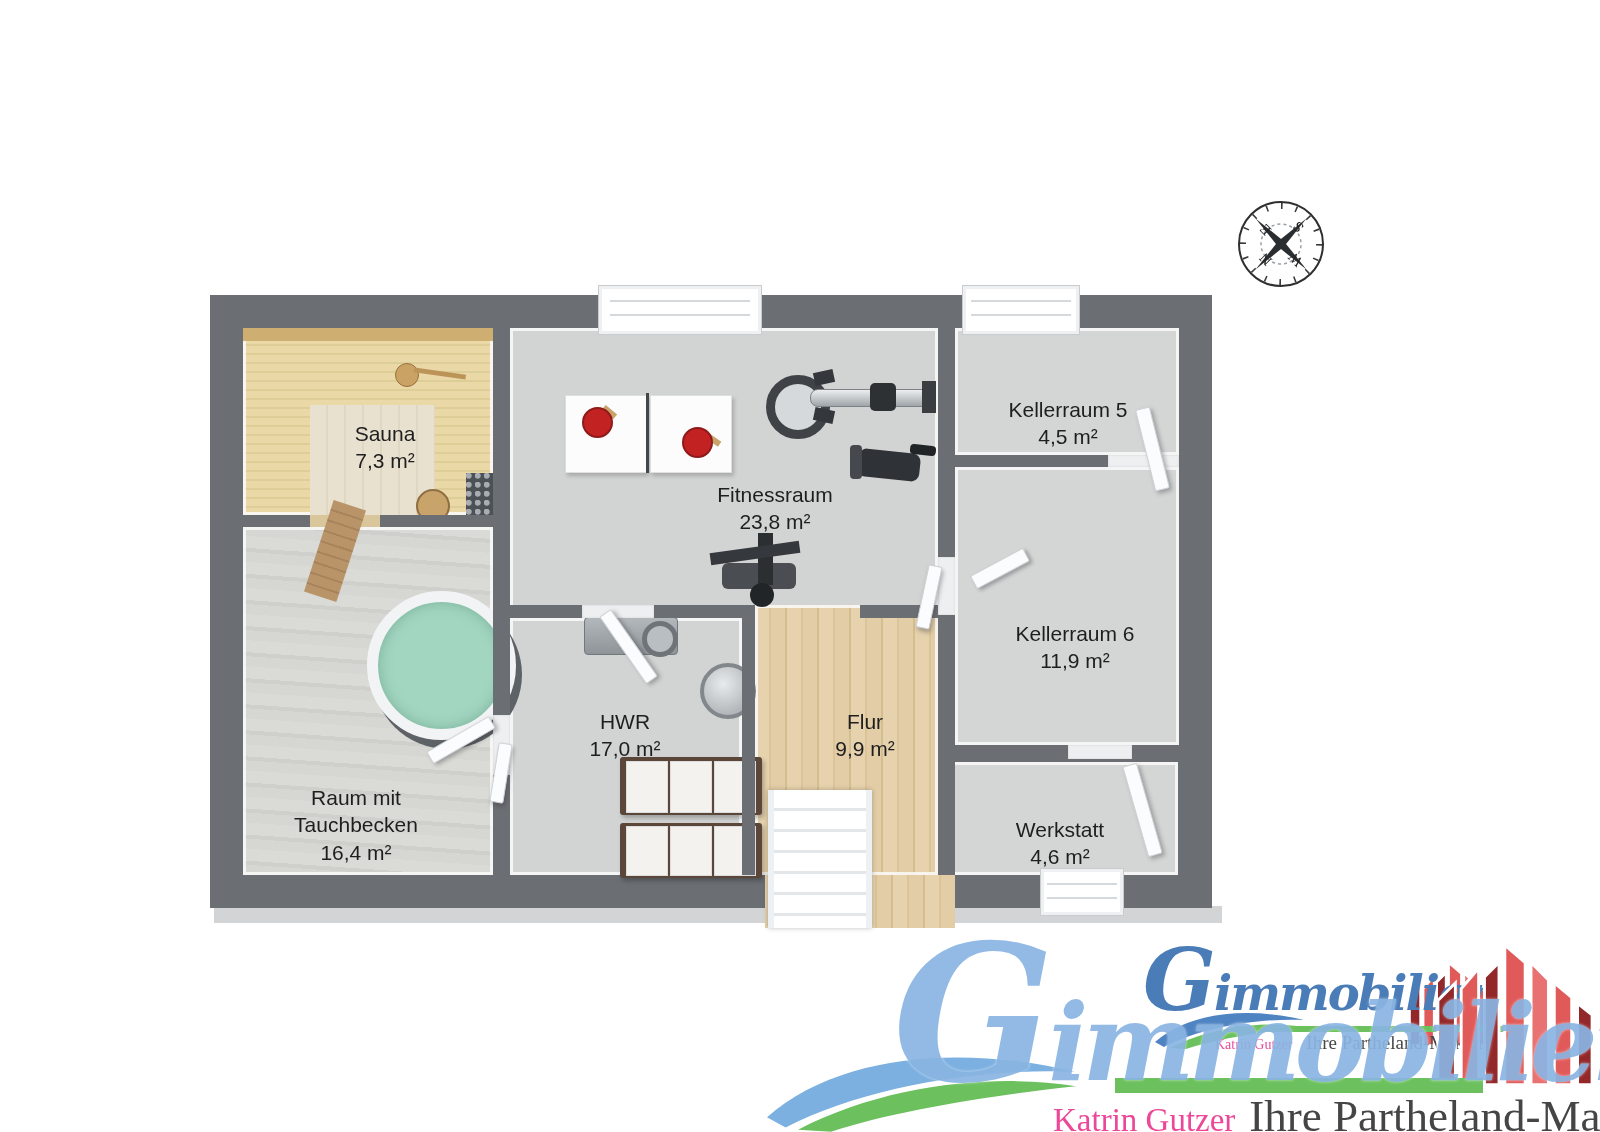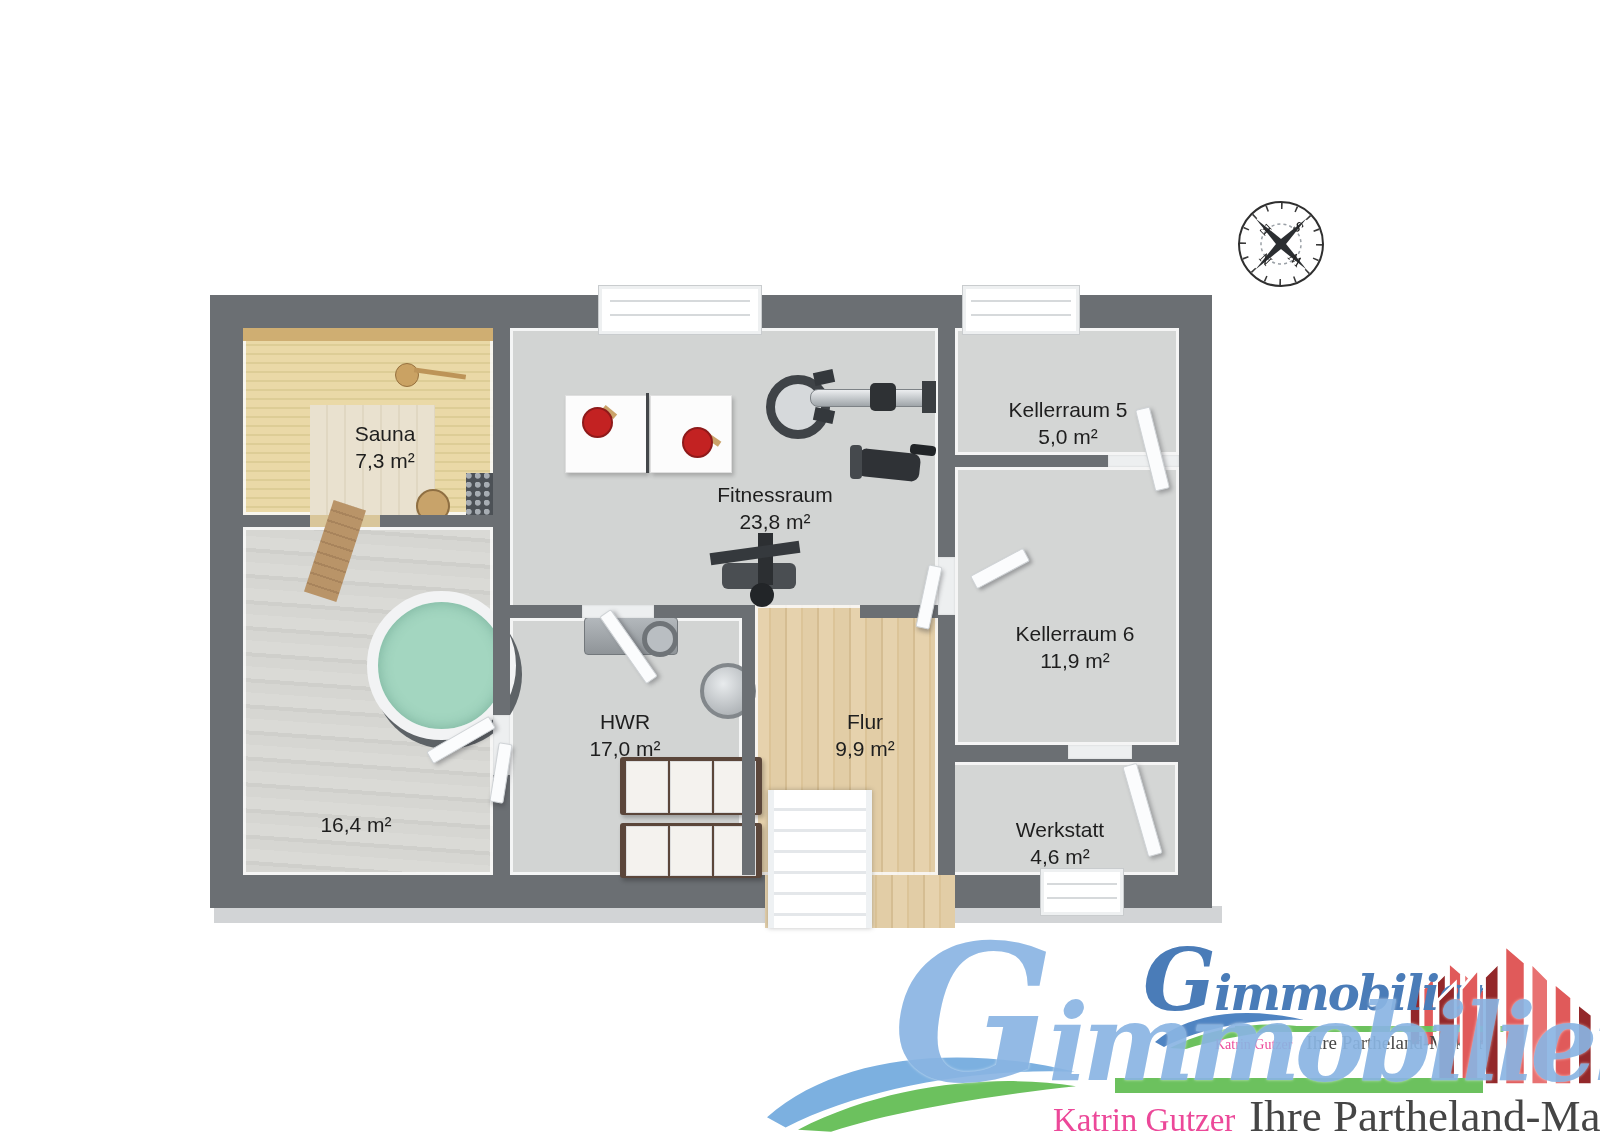--- a/index.html
+++ b/index.html
@@ -177,27 +177,28 @@
     <div class="label" style="left:175px;top:152px">
       <span class="rn">Sauna</span>
       <span class="ra">7,3 m²</span>
     </div>
     <div class="label" style="left:565px;top:213px">
       <span class="rn">Fitnessraum</span>
       <span class="ra">23,8 m²</span>
     </div>
     <div class="label" style="left:858px;top:128px">
       <span class="rn">Kellerraum 5</span>
-      <span class="ra">5,0 m²</span>
+      <span class="ra">4,5 m²</span>
     </div>
     <div class="label" style="left:865px;top:352px">
       <span class="rn">Kellerraum 6</span>
       <span class="ra">11,9 m²</span>
     </div>
     <div class="label" style="left:146px;top:530px;width:140px">
+      <span class="rn">Raum mit Tauchbecken</span>
       <span class="ra">16,4 m²</span>
     </div>
     <div class="label" style="left:415px;top:440px">
       <span class="rn">HWR</span>
       <span class="ra">17,0 m²</span>
     </div>
     <div class="label" style="left:655px;top:440px">
       <span class="rn">Flur</span>
       <span class="ra">9,9 m²</span>
     </div>

